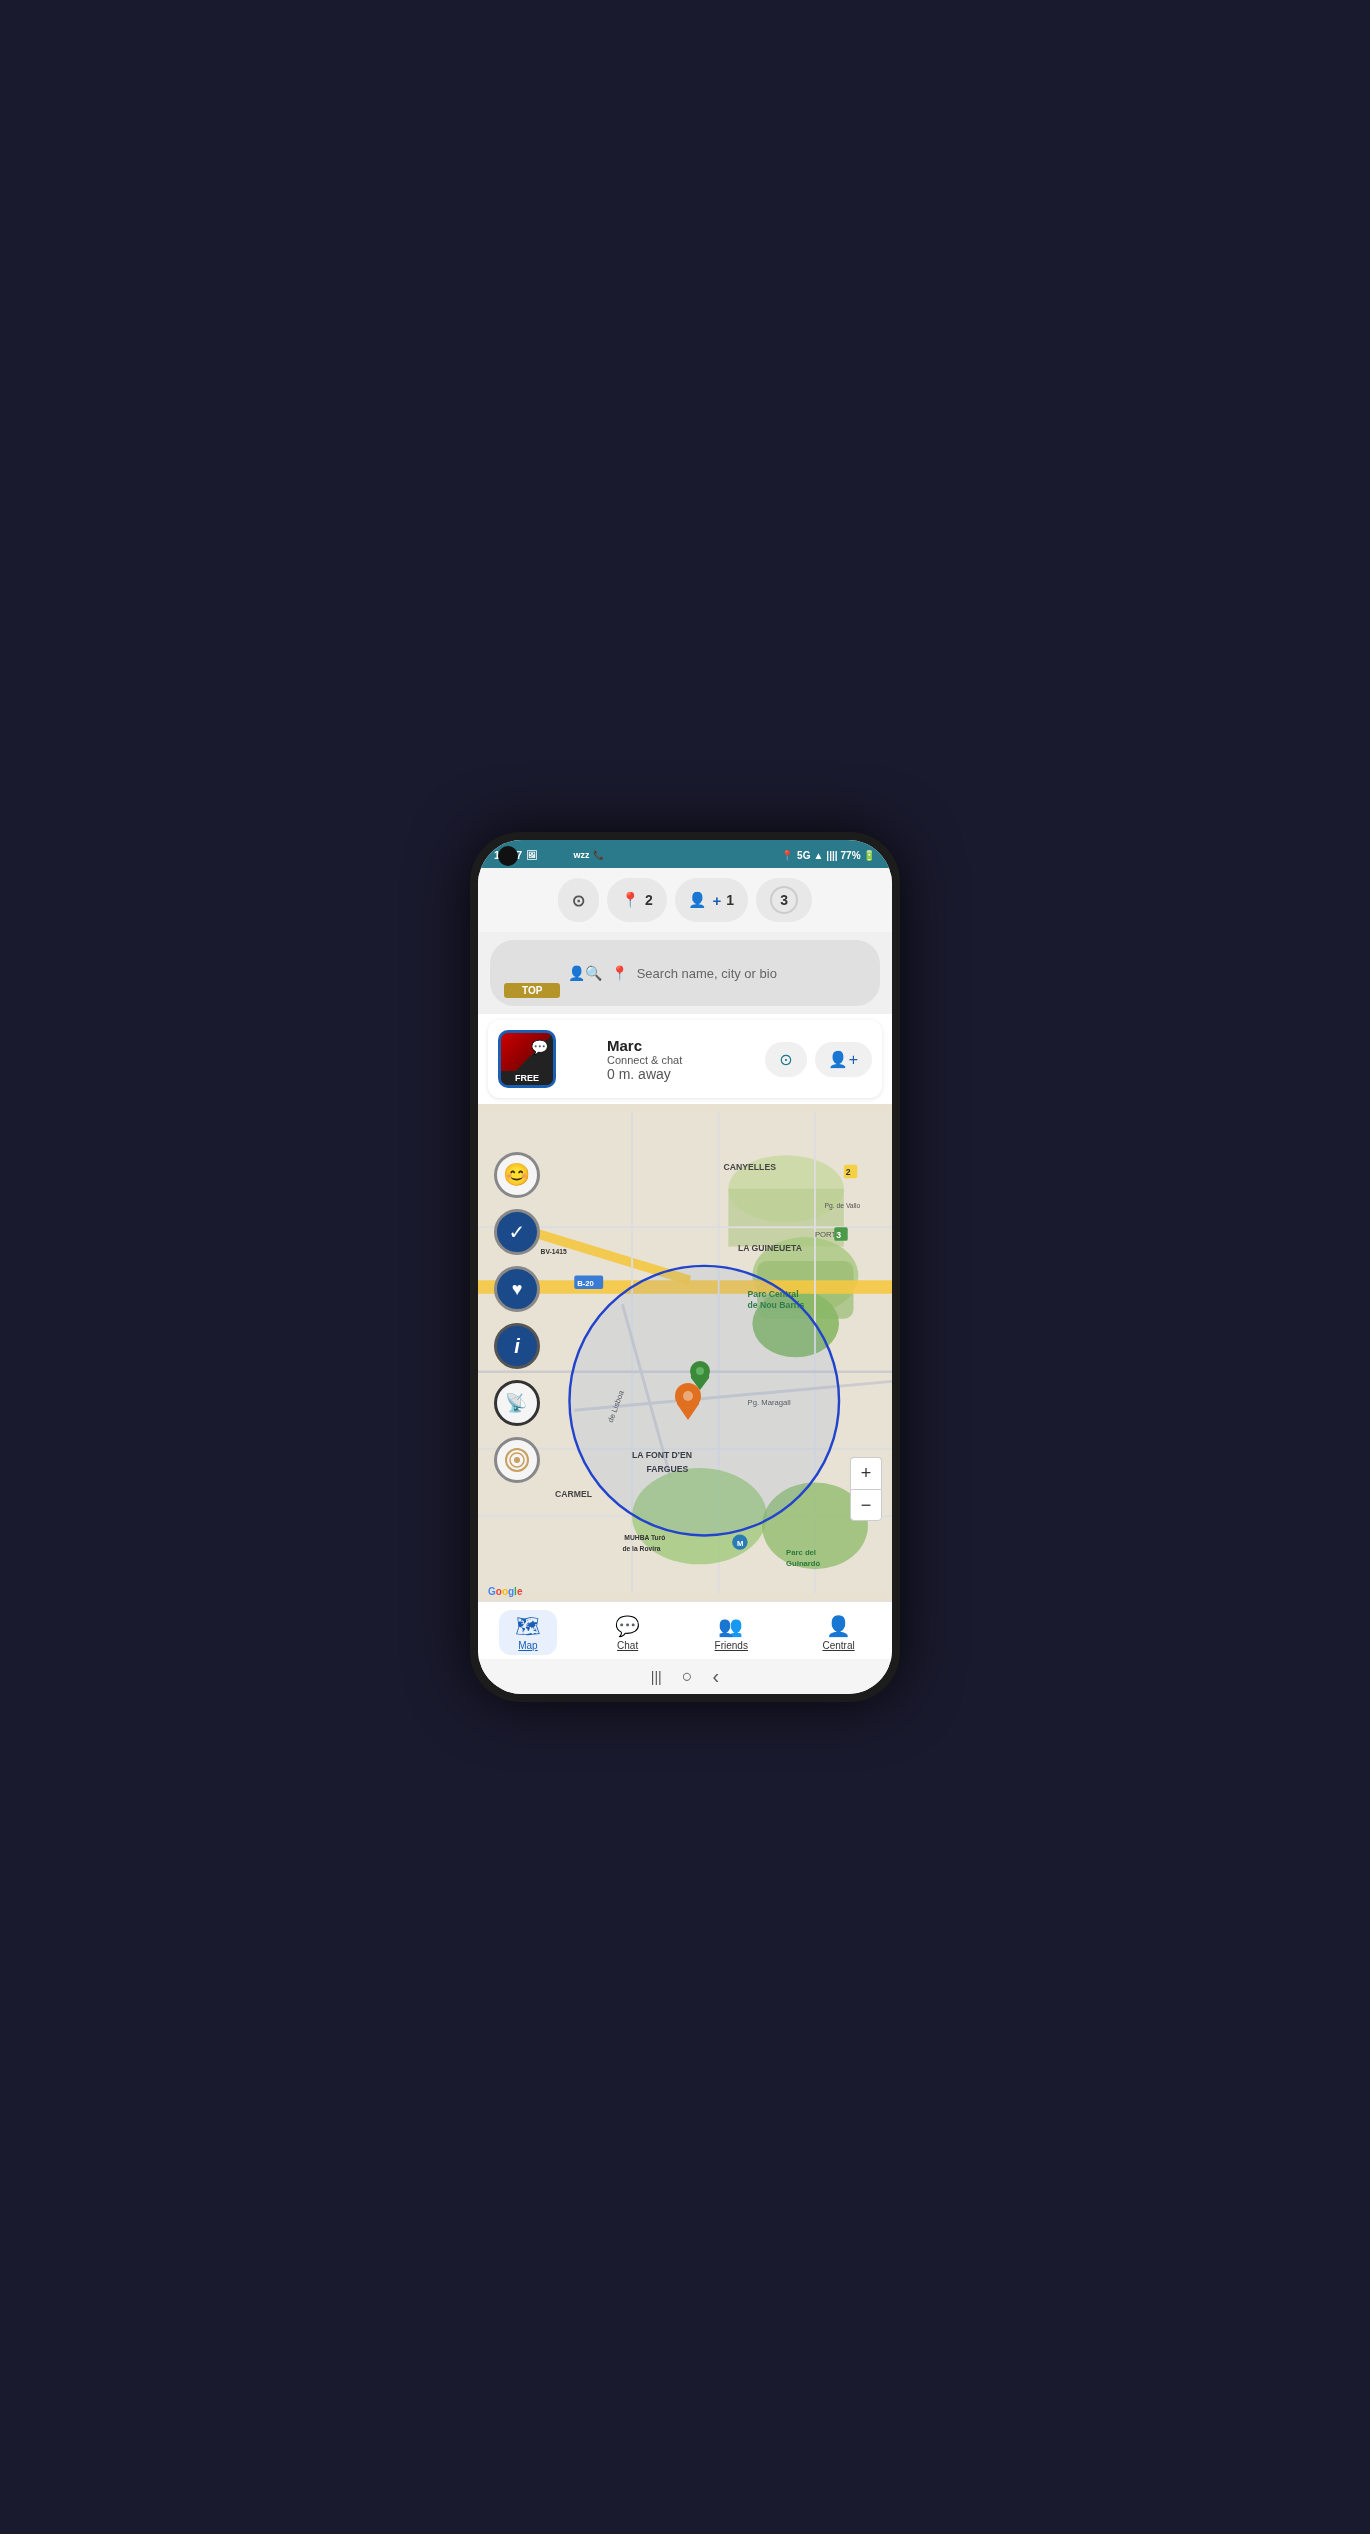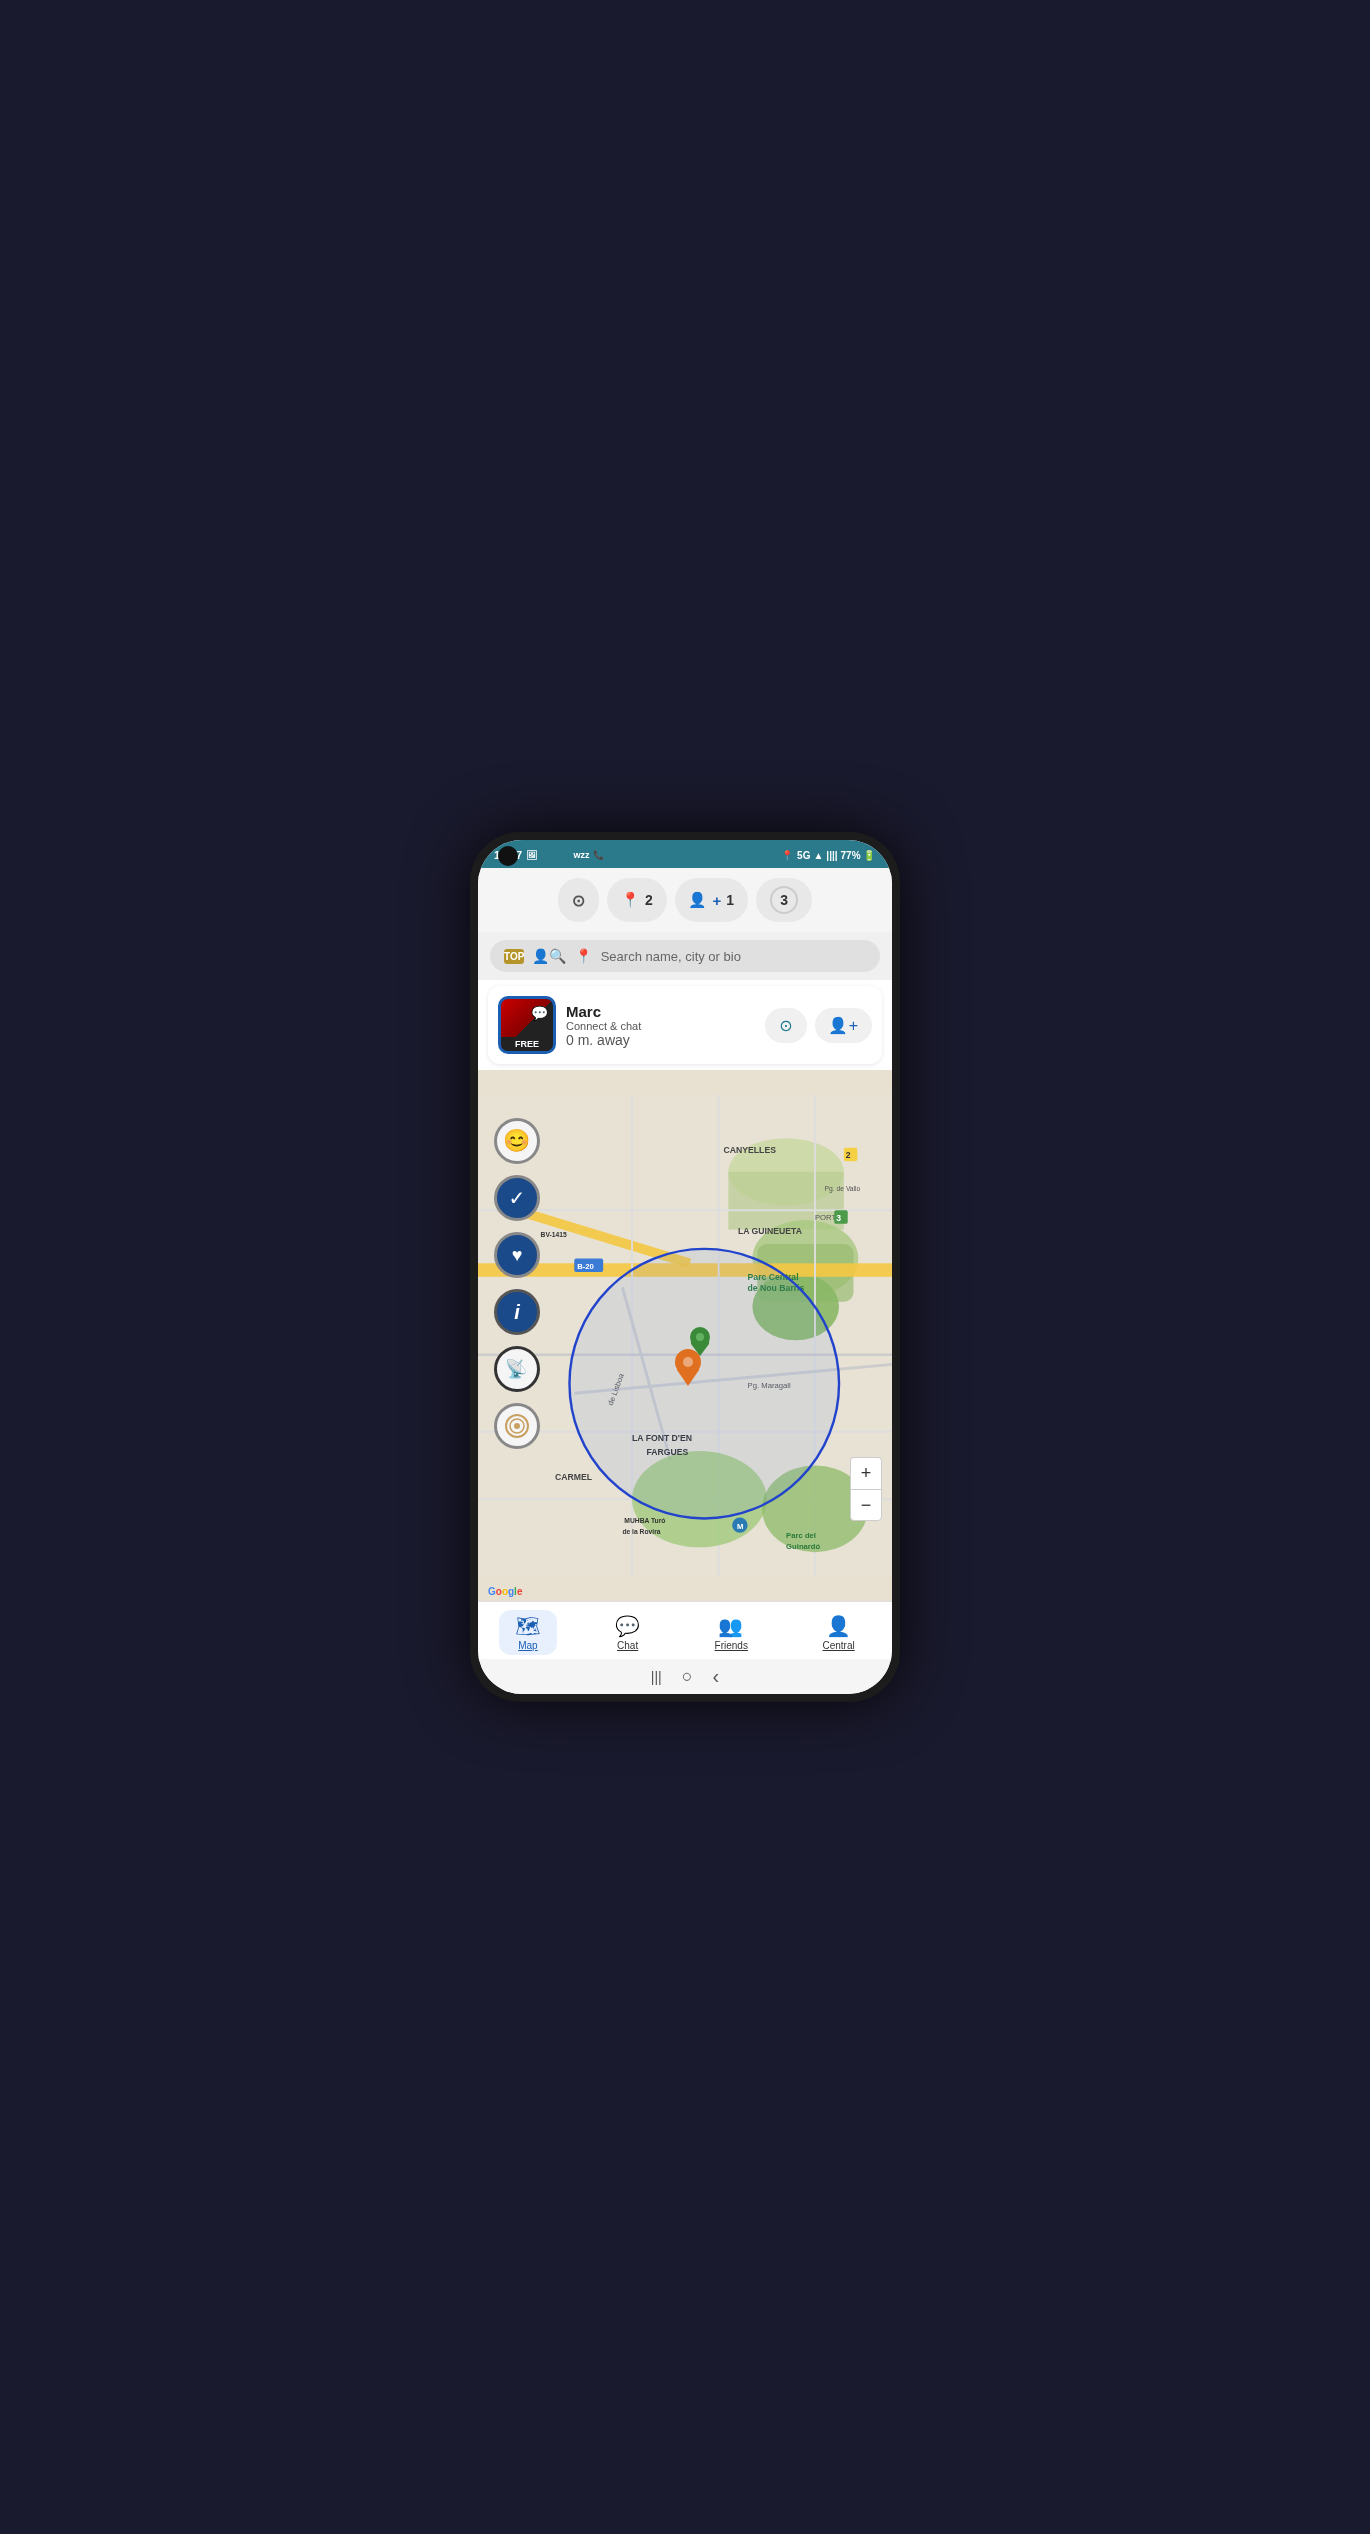--- a/index.html
+++ b/index.html
@@ -89,22 +89,23 @@
       display: flex;
       align-items: center;
       padding: 8px 14px;
       gap: 8px;
     }
     .search-bar .top-badge {
       background: #b5942a;
       color: white;
       font-size: 10px;
       font-weight: 700;
-      padding: 2px 0;
+      padding: 2px 18px;
       border-radius: 3px;
+      margin-top: 35px;
     }
     .search-bar .search-icons { font-size: 14px; color: #555; }
     .search-bar .search-placeholder { color: #666; font-size: 13px; flex: 1; }
     
     .user-card {
       background: #fff;
       margin: 6px 10px;
       border-radius: 12px;
       padding: 10px;
       display: flex;
@@ -136,21 +137,21 @@
       width: 100%;
       text-align: center;
     }
     .user-avatar .chat-icon-overlay {
       position: absolute;
       top: 6px;
       right: 4px;
       font-size: 14px;
       color: white;
     }
-    .user-info { flex: 1; }
+    .user-info { flex: 1; margin-left: 41px; }
     .user-name { font-size: 15px; font-weight: 700; color: #222; }
     .user-action { font-size: 11px; color: #555; }
     .user-distance { font-size: 14px; color: #555; }
     .card-actions { display: flex; gap: 8px; }
     .card-btn {
       background: #f0f0f0;
       border: none;
       border-radius: 20px;
       padding: 8px 14px;
       cursor: pointer;

